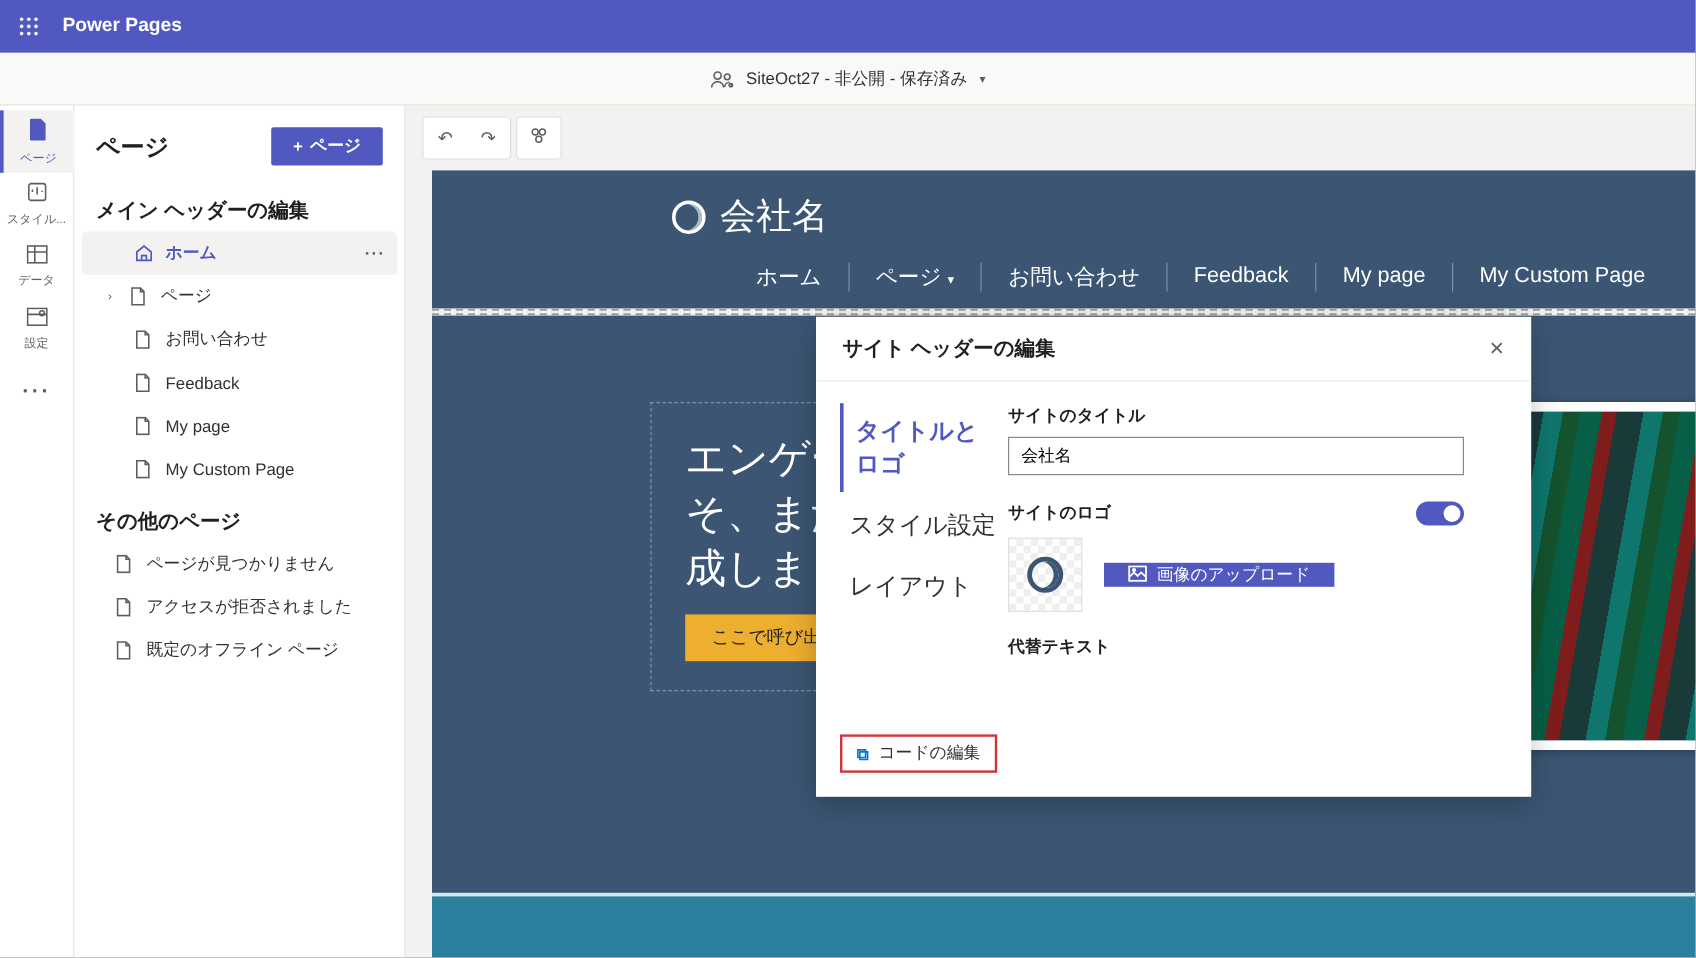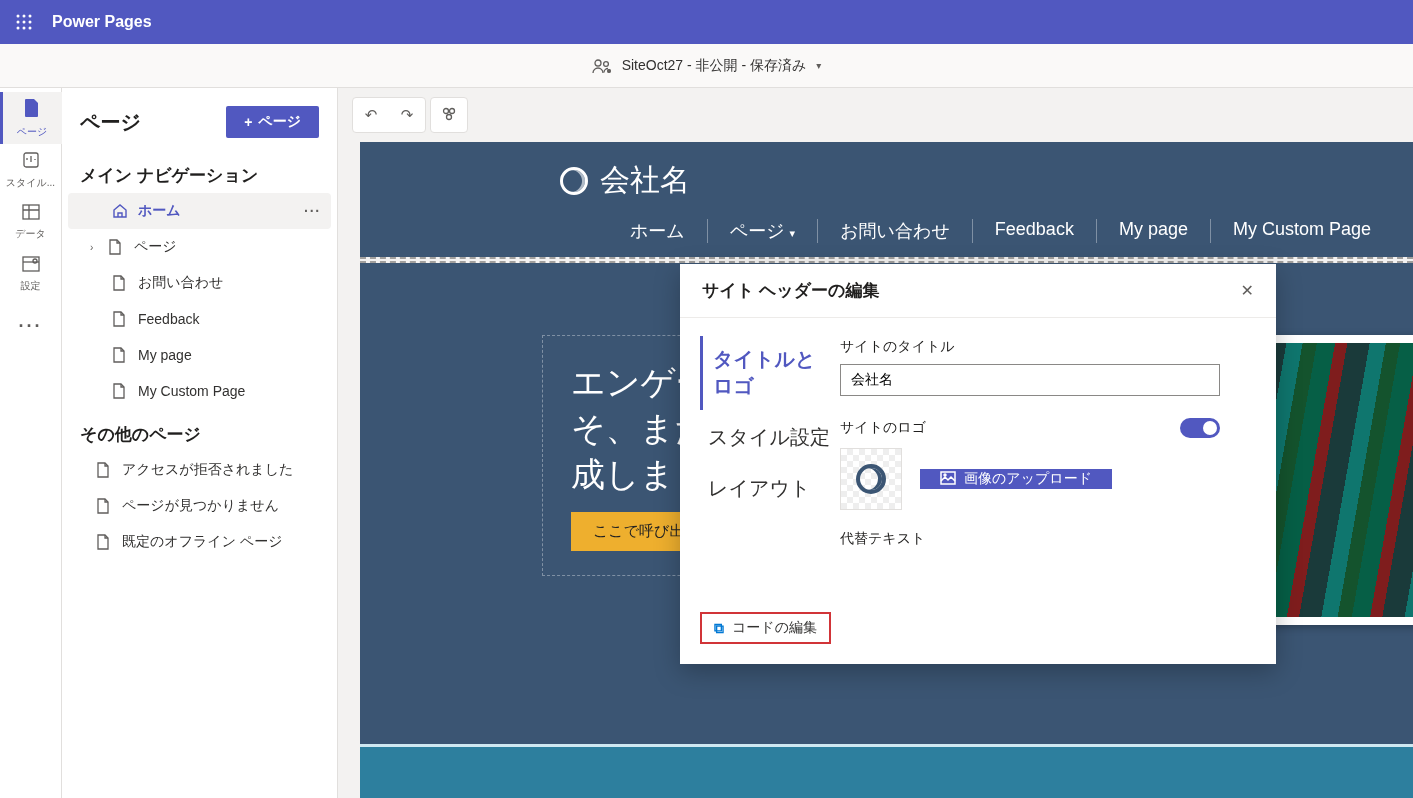--- a/index.html
+++ b/index.html
@@ -64,21 +64,21 @@
 .modal-head { height: 54px; display: flex; align-items: center; justify-content: space-between; padding: 0 22px; border-bottom: 1px solid #edebe9; }
 .modal-title { font-size: 17px; font-weight: 600; color: #201f1e; }
 .modal-close { font-size: 16px; color: #605e5c; cursor: pointer; background: none; border: none; }
 .modal-body { flex: 1; display: flex; }
 .modal-tabs { width: 160px; padding: 18px 0 0 20px; display: flex; flex-direction: column; gap: 4px; position: relative; }
 .mtab { font-size: 20px; color: #323130; padding: 10px 8px; cursor: pointer; }
 .mtab.active { color: #5158c0; border-left: 3px solid #5158c0; padding-left: 10px; font-weight: 600; }
 .code-edit { position: absolute; left: 20px; bottom: 20px; border: 2px solid #d13438; padding: 5px 12px; display: flex; align-items: center; gap: 8px; font-size: 14px; color: #323130; cursor: pointer; }
 .code-edit .vsc { color: #0078d4; font-weight: bold; }
 .modal-form { flex: 1; padding: 20px 28px 0 0; }
-.ff-label { font-size: 14px; font-weight: 400; color: #201f1e; margin-bottom: 8px; display: block; }
+.ff-label { font-size: 14px; font-weight: 700; color: #201f1e; margin-bottom: 8px; display: block; }
 .ff-input { width: 380px; height: 32px; border: 1px solid #8a8886; padding: 0 10px; font-size: 14px; margin-bottom: 22px; }
 .logo-row2 { display: flex; align-items: center; justify-content: space-between; margin-bottom: 10px; width: 380px; }
 .toggle { width: 40px; height: 20px; background: #5158c0; border-radius: 10px; position: relative; cursor: pointer; }
 .toggle::after { content: ""; width: 14px; height: 14px; background: #fff; border-radius: 50%; position: absolute; right: 3px; top: 3px; }
 .logo-upload { display: flex; align-items: center; gap: 18px; margin-bottom: 20px; }
 .logo-prev { width: 62px; height: 62px; border: 1px solid #e1dfdd; background-image: linear-gradient(45deg,#eee 25%,transparent 25%,transparent 75%,#eee 75%),linear-gradient(45deg,#eee 25%,transparent 25%,transparent 75%,#eee 75%); background-size: 12px 12px; background-position: 0 0, 6px 6px; display: flex; align-items: center; justify-content: center; }
 .logo-prev-inner { width: 30px; height: 30px; border: 4px solid #3b5573; border-radius: 50%; box-shadow: inset -4px 0 0 #3b5573; }
 .upload-btn { background: #5158c0; color: #fff; border: none; height: 20px; padding: 0 20px; font-size: 14px; cursor: pointer; display: flex; align-items: center; gap: 8px; }
 </style>
 </head>
@@ -161,21 +161,21 @@
   </div>
 
   <div class="navpanel">
     <div class="np-head">
       <div class="np-title">ページ</div>
       <button class="add-btn">
         <span>+</span>
         <span>ページ</span>
       </button>
     </div>
-    <div class="section-label">メイン ナビゲーション</div>
+    <div class="section-label">メイン ヘッダーの編集</div>
     <div class="tree">
       <div class="tree-item selected" style="padding-left:44px;">
         <span class="ti-icon">
             <svg width="16" height="16" viewBox="0 0 16 16" fill="none" stroke="currentColor" stroke-width="1.4">
               <path d="M2 7l6-5 6 5v7H2z"></path>
               <path d="M6 14v-4h4v4"></path>
             </svg>
           </span>
         <span>ホーム</span>
         <span class="more">···</span>
@@ -229,30 +229,30 @@
     </div>
     <div class="section-label">その他のページ</div>
     <div class="tree">
       <div class="tree-item indent1">
         <span class="ti-icon">
             <svg width="14" height="16" viewBox="0 0 14 16" fill="none" stroke="#605e5c" stroke-width="1.3">
               <path d="M2 1h7l3 3v11H2z"></path>
               <path d="M9 1v3h3"></path>
             </svg>
           </span>
+        <span>ページが見つかりません</span>
+      </div>
+      <div class="tree-item indent1">
+        <span class="ti-icon">
+            <svg width="14" height="16" viewBox="0 0 14 16" fill="none" stroke="#605e5c" stroke-width="1.3">
+              <path d="M2 1h7l3 3v11H2z"></path>
+              <path d="M9 1v3h3"></path>
+            </svg>
+          </span>
         <span>アクセスが拒否されました</span>
-      </div>
-      <div class="tree-item indent1">
-        <span class="ti-icon">
-            <svg width="14" height="16" viewBox="0 0 14 16" fill="none" stroke="#605e5c" stroke-width="1.3">
-              <path d="M2 1h7l3 3v11H2z"></path>
-              <path d="M9 1v3h3"></path>
-            </svg>
-          </span>
-        <span>ページが見つかりません</span>
       </div>
       <div class="tree-item indent1">
         <span class="ti-icon">
             <svg width="14" height="16" viewBox="0 0 14 16" fill="none" stroke="#605e5c" stroke-width="1.3">
               <path d="M2 1h7l3 3v11H2z"></path>
               <path d="M9 1v3h3"></path>
             </svg>
           </span>
         <span>既定のオフライン ページ</span>
       </div>

